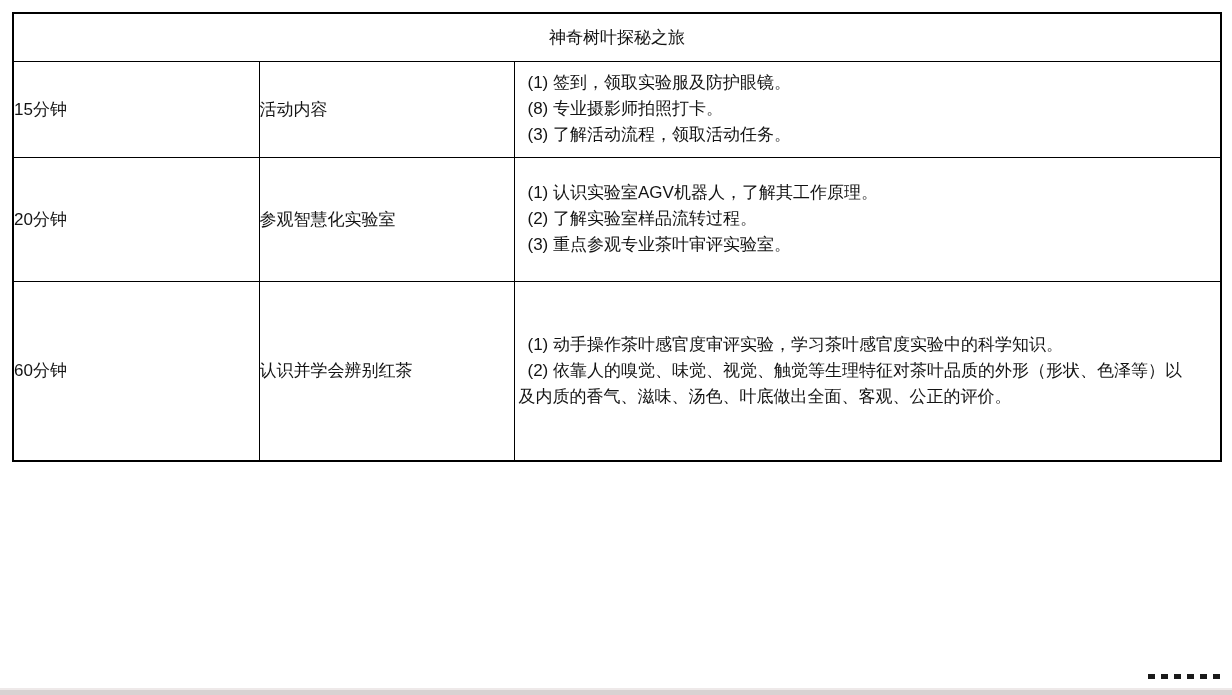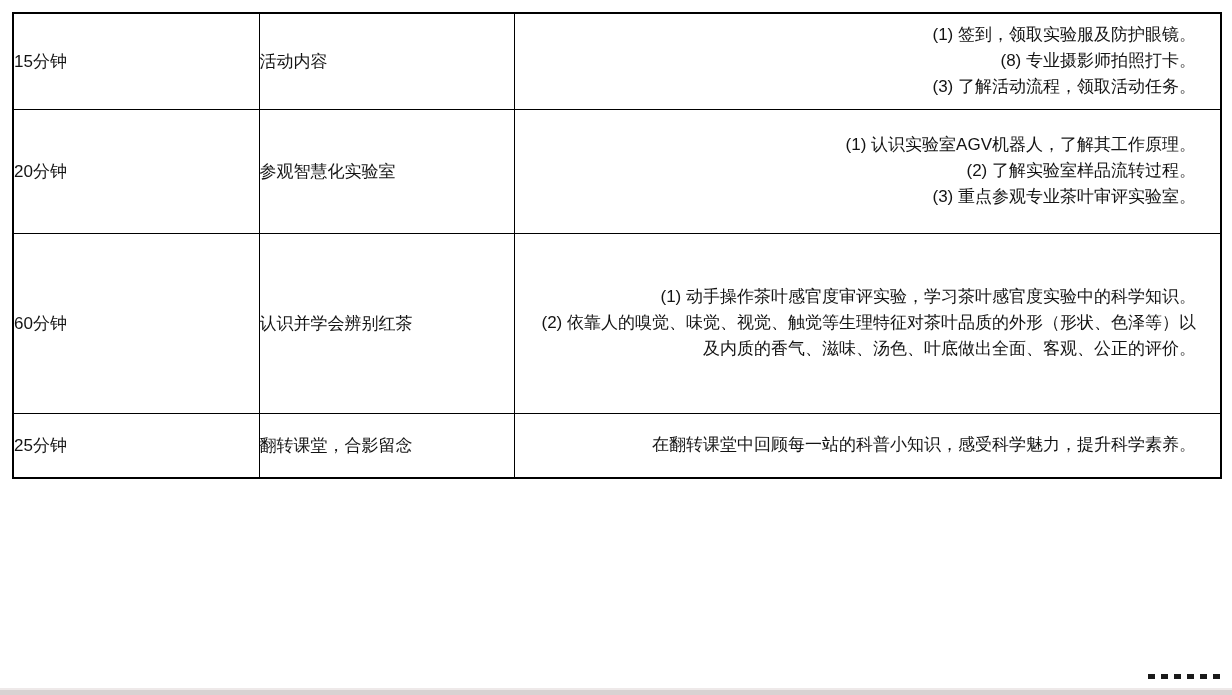--- a/index.html
+++ b/index.html
@@ -27,21 +27,21 @@
   tr.header-row   { height: 27px; }
   tr.row-0        { height: 96px; }
   tr.row-1        { height: 125px; }
   tr.row-2        { height: 124px; }
   tr.row-3        { height: 180px; }
   tr.row-4        { height: 65px; }
 
   td.title-cell   { text-align: center; font-size: 17px; }
   td.head-cell    { text-align: center; }
   td.c-duration, td.c-theme { text-align: left; }
-  td.c-content    { text-align: right; padding: 6px 24px 6px 4px; }
+  td.c-content    { text-align: left; padding: 6px 24px 6px 4px; }
 
   .para { text-indent: 9px; line-height: 26px; }
   .para.no-indent { text-indent: 0; }
 
   .bottom-strip {
     position: absolute; left: 0; right: 0; bottom: 0;
     height: 7px;
     background: #d8d2d2;
     border-top: 2px solid #eee9e9;
   }
@@ -57,20 +57,23 @@
 <div class="screen">
 
   <table class="schedule">
     <colgroup>
       <col style="width:246px">
       <col style="width:255px">
       <col style="width:707px">
     </colgroup>
 
     <tbody>
+        <tr class="title-row">
+      <td colspan="3" class="title-cell">神奇树叶探秘之旅</td>
+    </tr>
 
 
     <tr class="row-0">
       <td class="c-duration">15分钟</td>
       <td class="c-theme">活动内容</td>
       <td class="c-content">
         <div class="para">(1) 签到，领取实验服及防护眼镜。</div>
         <div class="para">(8) 专业摄影师拍照打卡。</div>
         <div class="para">(3) 了解活动流程，领取活动任务。</div>
       </td>
@@ -89,26 +92,19 @@
 
     <tr class="row-3">
       <td class="c-duration">60分钟</td>
       <td class="c-theme">认识并学会辨别红茶</td>
       <td class="c-content">
         <div class="para">(1) 动手操作茶叶感官度审评实验，学习茶叶感官度实验中的科学知识。</div>
         <div class="para">(2) 依靠人的嗅觉、味觉、视觉、触觉等生理特征对茶叶品质的外形（形状、色泽等）以及内质的香气、滋味、汤色、叶底做出全面、客观、公正的评价。</div>
       </td>
     </tr>
 
-    <tr class="row-4">
-      <td class="c-duration">25分钟</td>
-      <td class="c-theme">翻转课堂，合影留念</td>
-      <td class="c-content">
-        <div class="para no-indent">在翻转课堂中回顾每一站的科普小知识，感受科学魅力，提升科学素养。</div>
-      </td>
-    </tr>
   </tbody>
     </table>
 
   <div class="artifact-dashes"></div>
   <div class="bottom-strip"></div>
 
 </div>
 
 </body></html>

